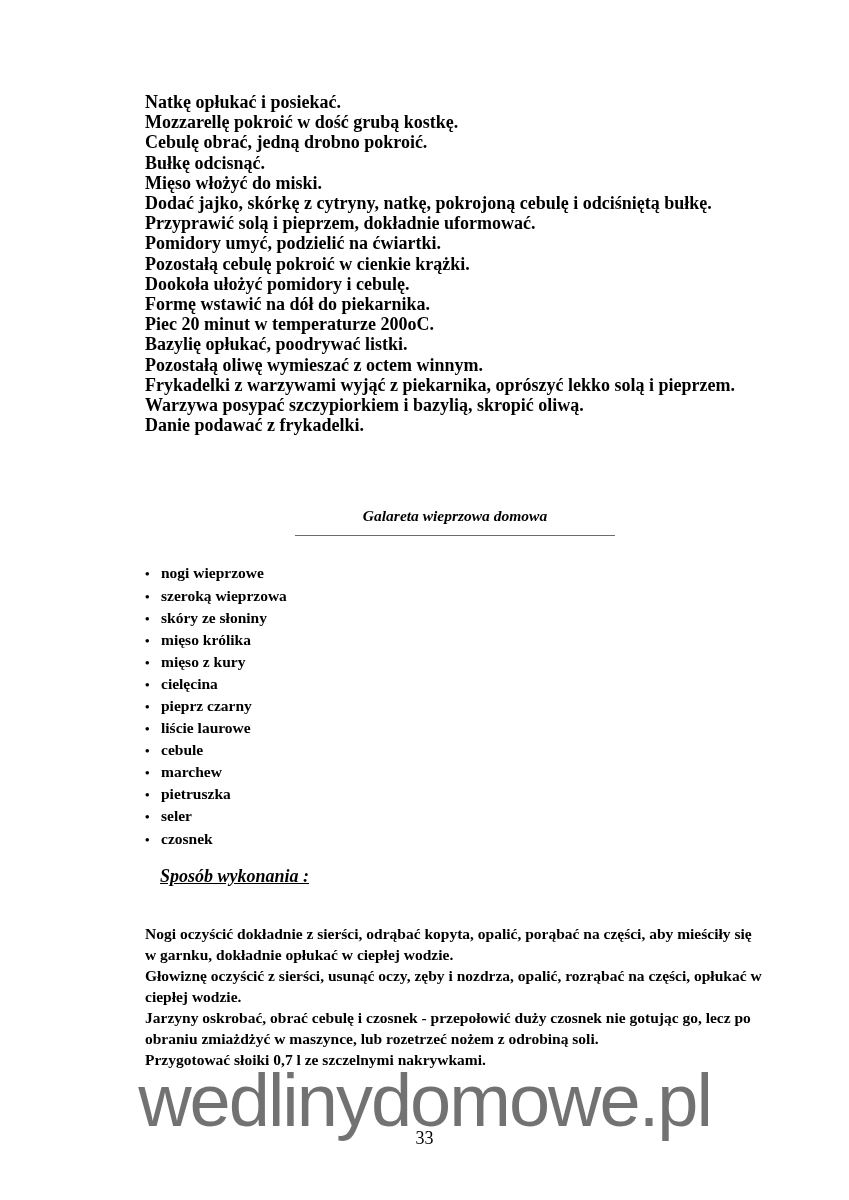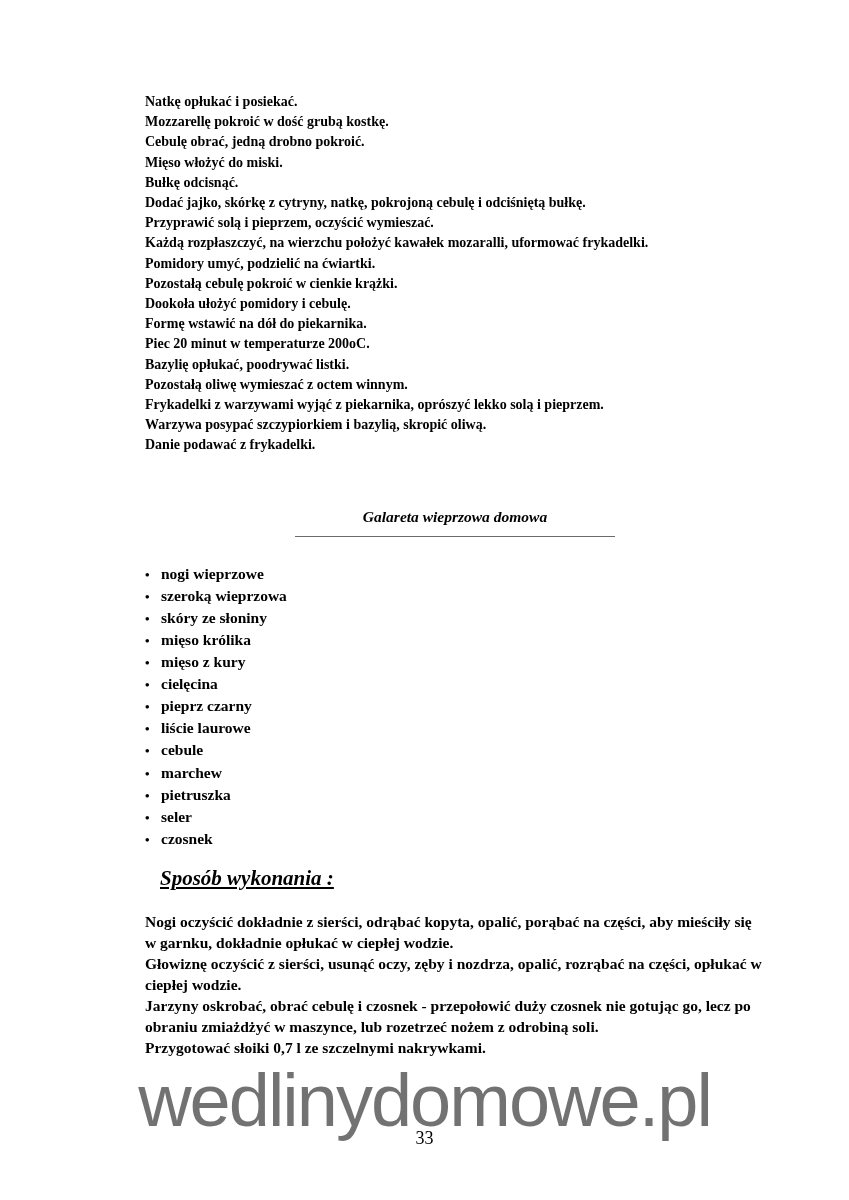--- a/index.html
+++ b/index.html
@@ -33,25 +33,25 @@
   .content {
     position: absolute;
     left: 145px;
     top: 92px;
     width: 620px;
     z-index: 1;
   }
 
   .instructions .line {
     font-weight: bold;
-    font-size: 14px;
+    font-size: 18px;
     line-height: 20.2px;
   }
 
-  .title-wrap { margin-top: 52px; text-align: center; }
+  .title-wrap { margin-top: 72px; text-align: center; }
   .recipe-title {
     display: inline-block;
     font-style: italic;
     font-weight: bold;
     font-size: 15.5px;
   }
   .title-rule {
     width: 320px;
     height: 0;
     border-top: 1.5px solid #6b6b6b;
@@ -69,25 +69,25 @@
   ul.ingredients .bullet {
     width: 16px;
     flex: 0 0 16px;
     font-size: 13px;
   }
 
   .method-heading { margin-top: 16px; margin-left: 15px; }
   .method-heading span {
     font-style: italic;
     font-weight: bold;
-    font-size: 21px;
+    font-size: 18px;
     text-decoration: underline;
   }
 
-  .method { margin-top: 20px; }
+  .method { margin-top: 36px; }
   .method .para {
     font-weight: bold;
     font-size: 15.5px;
     line-height: 21px;
   }
 
   .page-number {
     position: absolute;
     top: 1128px;
     left: 50%;
@@ -103,25 +103,24 @@
 <div class="page">
 
   <div class="watermark">wedlinydomowe.pl</div>
 
   <div class="content">
 
     <div class="instructions">
         <div class="line">Natkę opłukać i posiekać.</div>
         <div class="line">Mozzarellę pokroić w dość grubą kostkę.</div>
         <div class="line">Cebulę obrać, jedną drobno pokroić.</div>
+        <div class="line">Bułkę odcisnąć.</div>
         <div class="line">Mięso włożyć do miski.</div>
-        <div class="line">Bułkę odcisnąć.</div>
         <div class="line">Dodać jajko, skórkę z cytryny, natkę, pokrojoną cebulę i odciśniętą bułkę.</div>
-        <div class="line">Przyprawić solą i pieprzem, oczyścić wymieszać.</div>
-        <div class="line">Każdą rozpłaszczyć, na wierzchu położyć kawałek mozaralli, uformować frykadelki.</div>
+        <div class="line">Przyprawić solą i pieprzem, dokładnie uformować.</div>
         <div class="line">Pomidory umyć, podzielić na ćwiartki.</div>
         <div class="line">Pozostałą cebulę pokroić w cienkie krążki.</div>
         <div class="line">Dookoła ułożyć pomidory i cebulę.</div>
         <div class="line">Formę wstawić na dół do piekarnika.</div>
         <div class="line">Piec 20 minut w temperaturze 200oC.</div>
         <div class="line">Bazylię opłukać, poodrywać listki.</div>
         <div class="line">Pozostałą oliwę wymieszać z octem winnym.</div>
         <div class="line">Frykadelki z warzywami wyjąć z piekarnika, oprószyć lekko solą i pieprzem.</div>
         <div class="line">Warzywa posypać szczypiorkiem i bazylią, skropić oliwą.</div>
         <div class="line">Danie podawać z frykadelki.</div>

